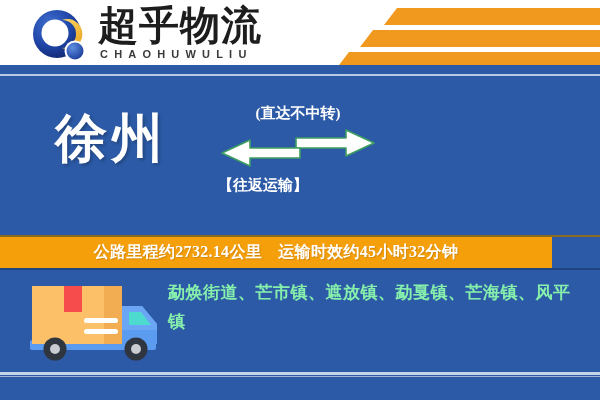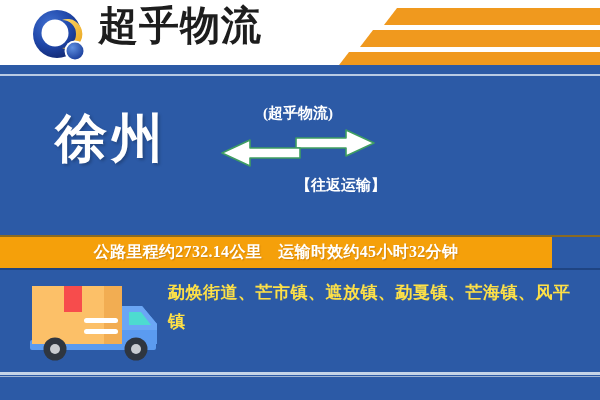--- a/index.html
+++ b/index.html
@@ -67,21 +67,21 @@
   }
   #direct-note{
     position:absolute;left:0;top:0;width:160px;text-align:center;
     font-family:"Liberation Serif", serif;
     font-weight:bold;font-size:15px;color:#ffffff;white-space:nowrap;
   }
   #arrow-svg{
     position:absolute;left:0;top:22px;width:160px;height:44px;
   }
   #roundtrip-note{
-    position:absolute;left:8px;top:72px;width:160px;text-align:right;
+    position:absolute;left:0;top:72px;width:160px;text-align:left;
     font-family:"Liberation Serif", serif;
     font-weight:bold;font-size:15px;color:#ffffff;white-space:nowrap;
   }
 
   
   #info-bar{
     position:absolute;left:0;top:237px;width:552px;height:31px;
     background:#f5a00a;
     display:flex;align-items:center;justify-content:center;
   }
@@ -101,21 +101,21 @@
   
   #bottom{
     position:absolute;left:0;top:270px;width:600px;height:102px;
   }
   #truck-icon{
     position:absolute;left:26px;top:8px;width:140px;height:90px;
   }
   #towns{
     position:absolute;left:168px;top:8px;width:410px;
     font-family:"Liberation Serif", serif;
-    font-weight:bold;font-size:17px;color:#fde047;
+    font-weight:bold;font-size:17px;color:#86efac;
     line-height:29px;letter-spacing:.5px;
   }
   #bottom-rule{
     position:absolute;left:0;top:372px;width:600px;height:3px;
     background:#c5d4e8;
   }
   #bottom-rule2{
     position:absolute;left:0;top:376px;width:600px;height:1px;
     background:#9db4d4;
   }
@@ -146,36 +146,37 @@
         </defs>
         <circle cx="27" cy="25" r="24" fill="url(#gq)"></circle>
         <circle cx="25" cy="24" r="13.5" fill="#ffffff"></circle>
         <path d="M32 11 A15 15 0 1 1 32 39 A12.5 12.5 0 0 0 32 11 Z" fill="url(#gm)"></path>
         <circle cx="45" cy="42" r="10.5" fill="#ffffff"></circle>
         <circle cx="45" cy="42" r="8.5" fill="url(#gd)"></circle>
       </svg>
     </div>
 
     <div id="brand-cn">超乎物流</div>
+    <div id="brand-en">CHAOHUWULIU</div>
 
     <div id="stripes">
       <div class="stripe" id="stripe1"></div>
       <div class="stripe" id="stripe2"></div>
       <div class="stripe" id="stripe3"></div>
     </div>
   </div>
   <div id="header-rule"></div>
 
   <div id="route">
 
     <div class="city" id="city-origin">徐州</div>
 
     <div id="arrow-block">
 
-      <div id="direct-note">(超乎物流)</div>
+      <div id="direct-note">(直达不中转)</div>
 
       <svg id="arrow-svg" viewBox="0 0 160 44">
 
         <path d="M78 12 L128 12 L128 4 L156 17 L128 30 L128 22 L78 22 Z" fill="#ffffff" stroke="#3f9e62" stroke-width="1.6" stroke-linejoin="round"></path>
 
         <path d="M82 22 L32 22 L32 14 L4 27 L32 40 L32 32 L82 32 Z" fill="#ffffff" stroke="#3f9e62" stroke-width="1.6" stroke-linejoin="round"></path>
       </svg>
 
       <div id="roundtrip-note">【往返运输】</div>
     </div>

